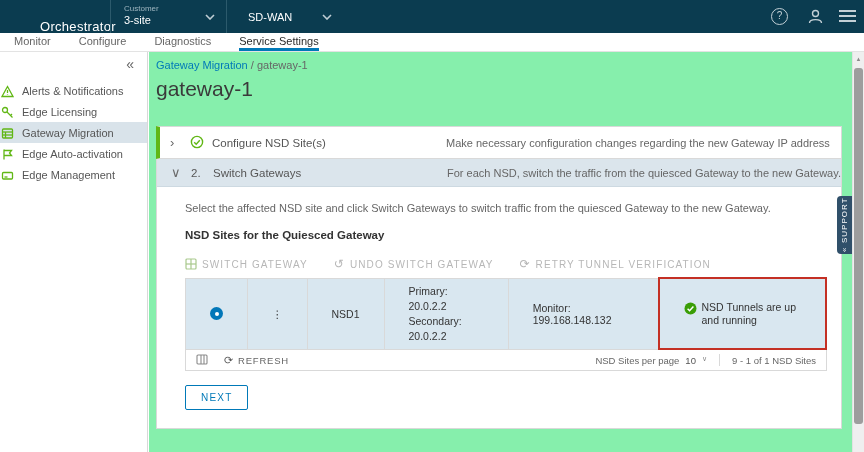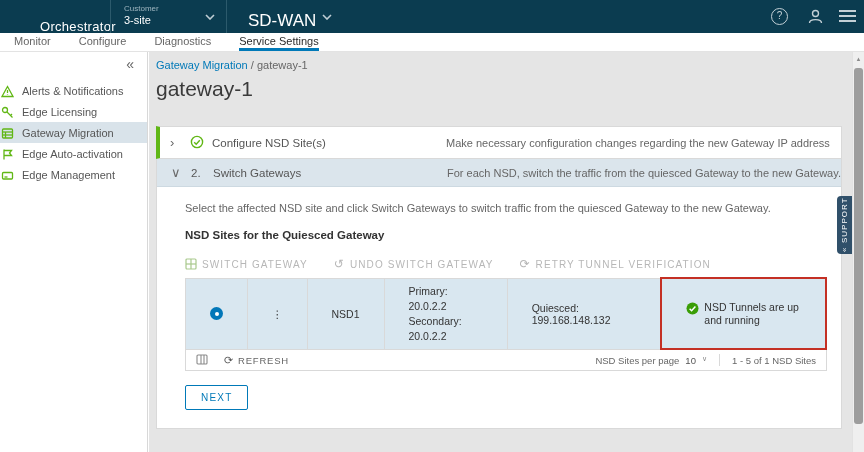--- a/index.html
+++ b/index.html
@@ -10,42 +10,42 @@
   }
   
   .header { position:absolute; left:0; top:0; width:864px; height:33px; background:#0b3c50; color:#fff; }
   .brand { position:absolute; left:40px; top:19px; font-size:13px; font-weight:500; letter-spacing:.3px; }
   .hsep { position:absolute; top:0; width:1px; height:33px; background:#2c5x6a; background:#2c5a6c; }
   .sep1 { left:110px; } .sep2 { left:226px; }
   .dd { position:absolute; top:0; height:33px; cursor:pointer; }
   .dd-customer { left:124px; width:100px; }
   .dd-label { font-size:8px; color:#9fb6c0; margin-top:4px; }
   .dd-value { font-size:11px; color:#fff; margin-top:1px; }
-  .dd-single { font-size:17px; color:#fff; margin-top:11px; }
+  .dd-single { font-size:11px; color:#fff; margin-top:11px; }
   .dd-chev { position:absolute; top:14px; }
   .chev-svg { stroke:#bfcdd4; stroke-width:1.6; fill:none; }
   .hicon { position:absolute; top:8px; width:17px; height:17px; color:#c3d0d6; cursor:pointer; }
   .help-icon { left:771px; border:1.4px solid #c3d0d6; border-radius:50%; font-size:10px; text-align:center; line-height:14px; }
   .user-icon { left:807px; }
   .menu-icon { left:839px; top:10px; }
   .menu-icon .bar { width:17px; height:2px; background:#c3d0d6; margin-bottom:3px; }
   
   .tabbar { position:absolute; left:0; top:33px; width:864px; height:19px; background:#fff; border-bottom:1px solid #e3e3e3; display:flex; padding-left:14px; }
   .tab { font-size:11px; color:#666; margin-right:28px; line-height:17px; cursor:pointer; white-space:nowrap; }
   .tab.active { color:#2b2b2b; border-bottom:3px solid #0079b8; }
   
   .sidebar { position:absolute; left:0; top:52px; width:148px; bottom:0; background:#fff; border-right:1px solid #d8d8d8; }
   .collapse { text-align:right; padding:4px 13px 0 0; font-size:14px; color:#666; cursor:pointer; height:28px; }
   .nav-item { height:21px; display:flex; align-items:center; padding-left:1px; cursor:pointer; }
   .nav-item.selected { background:#d9e3ea; }
   .nav-icon { width:13px; height:13px; margin-right:8px; flex:none; }
   .nav-icon svg { stroke:#61b715; fill:none; stroke-width:1.3; width:13px; height:13px; }
   .nav-label { font-size:11px; color:#565656; white-space:nowrap; }
   
-  .main { position:absolute; left:149px; top:52px; right:12px; bottom:0; padding:0 10px 0 7px; background:#e5e5e5; }
+  .main { position:absolute; left:149px; top:52px; right:12px; bottom:0; padding:0 10px 0 7px; background:#86efac; }
   .breadcrumb { margin-top:7px; font-size:11px; color:#666; }
   .breadcrumb .link { color:#0079b8; cursor:pointer; }
   .title-row { margin-top:6px; display:flex; align-items:center; }
   .page-title { font-size:21px; font-weight:400; color:#3a3a3a; }
   .badge { margin-left:9px; font-size:10px; color:#4e9a06; border:1px solid #7dc142; background:#f3faeb; border-radius:9px; padding:2px 10px; }
   
   .steps { margin-top:25px; }
   .step-row { display:flex; align-items:center; }
   .step-left { display:flex; align-items:center; width:276px; flex:none; }
   .chev { width:20px; color:#6a6a6a; font-size:13px; flex:none; cursor:pointer; }
@@ -258,21 +258,21 @@
           <tr class="data-row">
             <td>
                   <div class="radio"></div>
                 </td>
             <td class="kebab">⋮</td>
             <td>NSD1</td>
             <td class="two-line">
               <div>Primary: 20.0.2.2</div>
               <div>Secondary: 20.0.2.2</div>
             </td>
-            <td>Quiesced: 199.168.148.132</td>
+            <td>Monitor: 199.168.148.132</td>
             <td class="status-cell">
               <div class="status-inner">
                 <svg viewBox="0 0 13 13">
                       <circle cx="6.5" cy="6.5" r="6" fill="#3a9e06"></circle>
                       <polyline points="3.6,6.8 5.6,8.7 9.4,4.6" stroke="#fff" stroke-width="1.5" fill="none"></polyline>
                     </svg>
                 <span class="status-text">NSD Tunnels are up and running</span>
               </div>
             </td>
           </tr>
@@ -291,21 +291,21 @@
             <span class="ricon">⟳</span>
             <span>REFRESH</span>
           </span>
           <span class="pager">
             <span class="per-page-label">NSD Sites per page</span>
             <span class="per-page-select">
               <span class="per-page-value">10</span>
               <span class="select-chev">∨</span>
             </span>
             <span class="pager-divider"></span>
-            <span class="range">1 - 5 of 1 NSD Sites</span>
+            <span class="range">9 - 1 of 1 NSD Sites</span>
           </span>
         </div>
 
         <button class="next-btn">NEXT</button>
       </div>
     </div>
 
   </div>
 </div>
 

